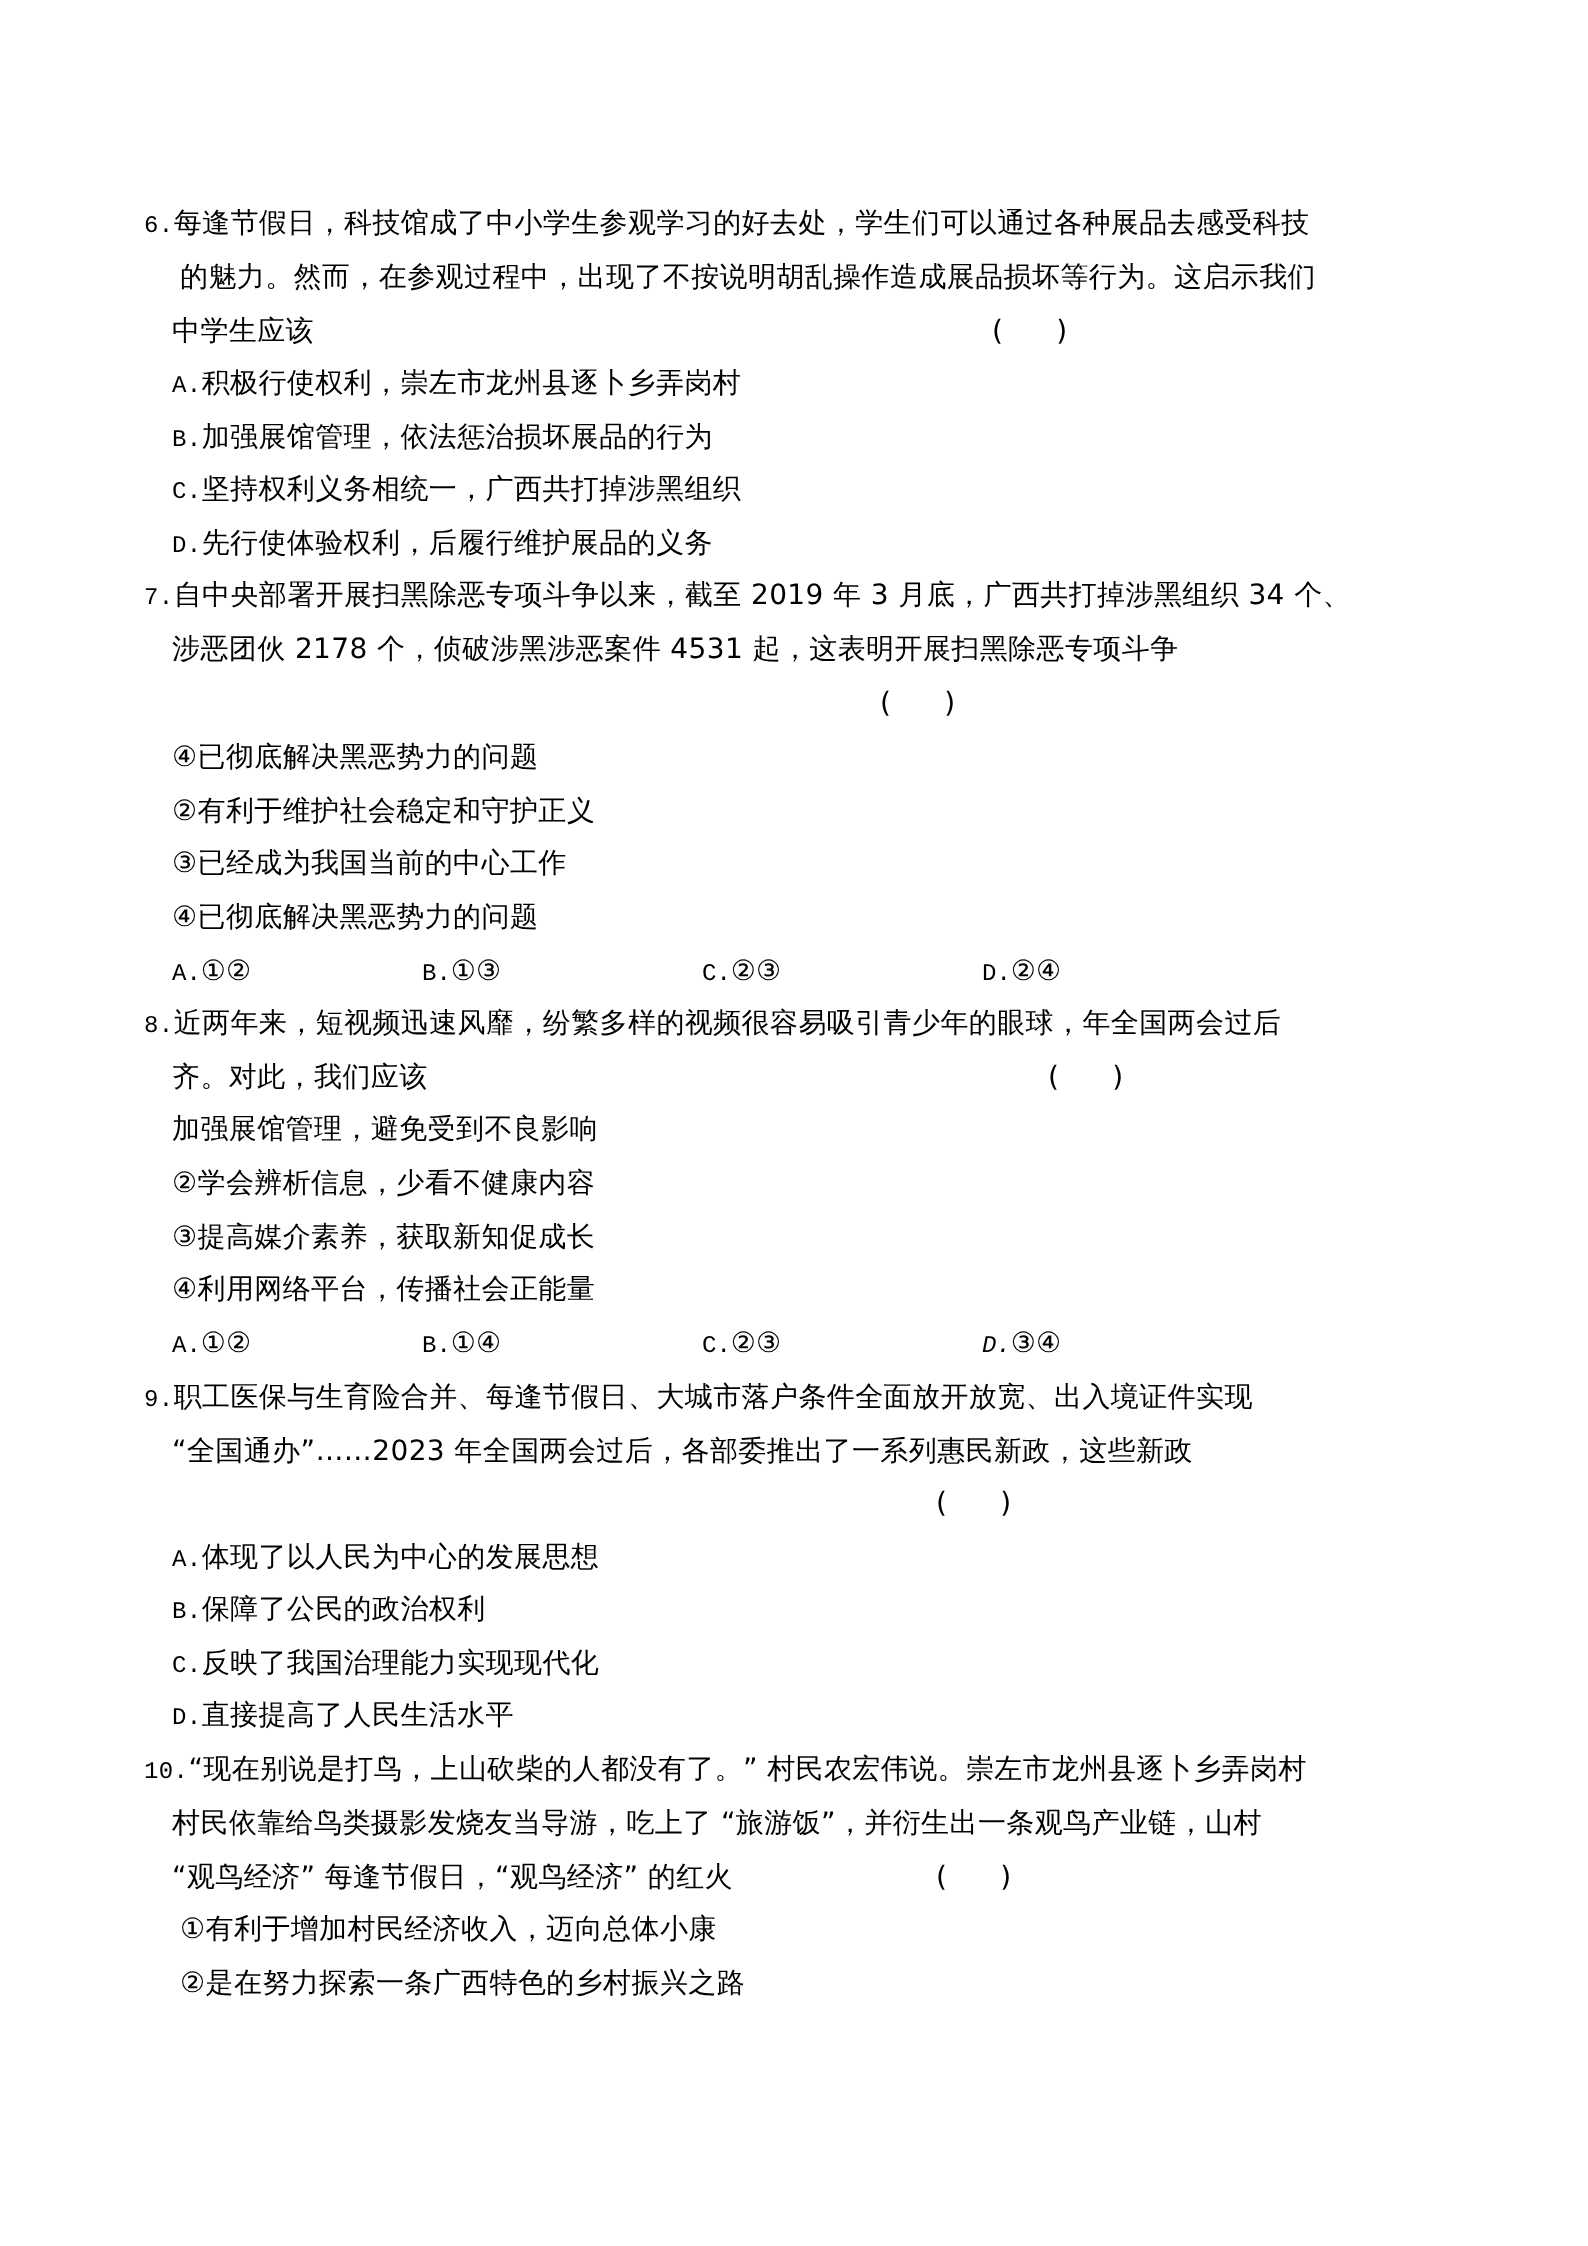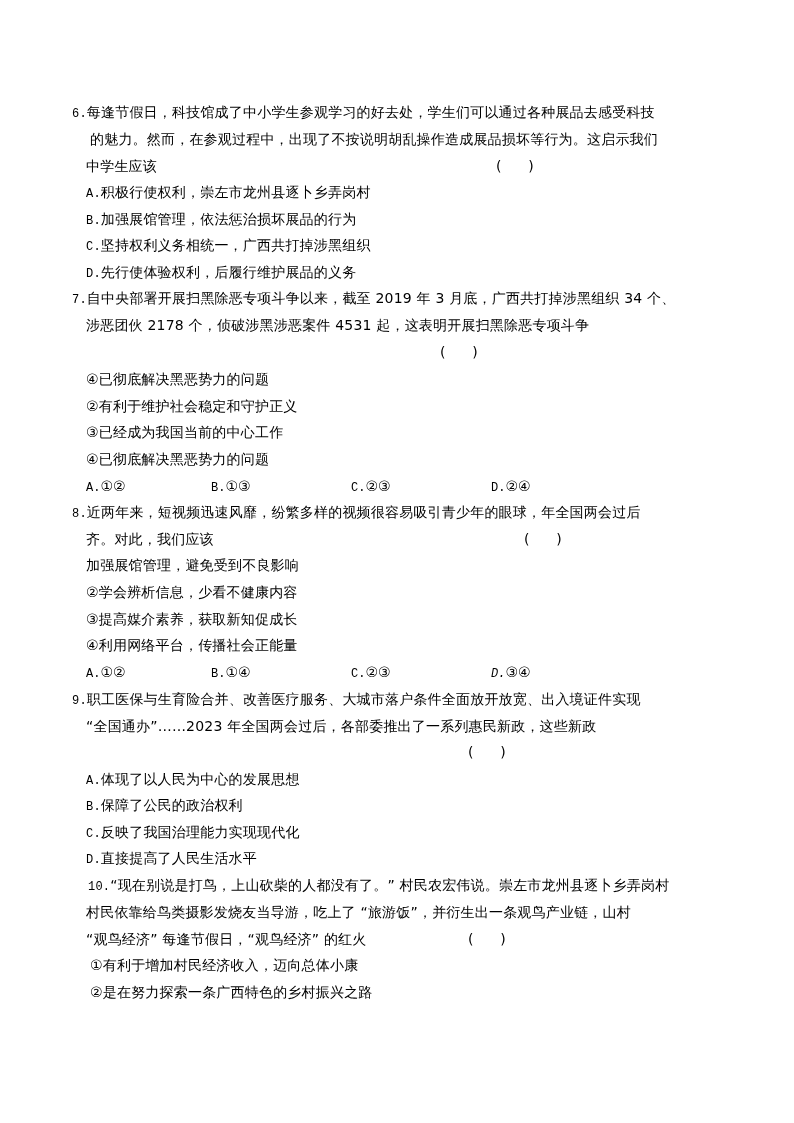--- a/index.html
+++ b/index.html
@@ -74,41 +74,41 @@
     <div class="line" style="left:86px; top:635px;">④利用网络平台，传播社会正能量</div>
 
     <div class="opt" style="left:86px; top:662px;"><span class="lat">A.</span><span>①②</span></div>
     <div class="opt" style="left:211px; top:662px;"><span class="lat">B.</span><span>①④</span></div>
     <div class="opt" style="left:351px; top:662px;"><span class="lat">C.</span><span>②③</span></div>
     <div class="opt" style="left:491px; top:662px;font-style:italic;"><span class="lat">D.</span><span>③④</span></div>
   </div>
 
   <div>
     <div class="line" style="left:72px; top:689px;">
-      <span class="lat">9.</span><span>职工医保与生育险合并、改善医疗服务、大城市落户条件全面放开放宽、出入境证件实现</span>
+      <span class="lat">9.</span><span>职工医保与生育险合并、每逢节假日、大城市落户条件全面放开放宽、出入境证件实现</span>
     </div>
     <div class="line" style="left:86px; top:716px;">“全国通办”……2023 年全国两会过后，各部委推出了一系列惠民新政，这些新政</div>
     <div class="paren" style="left:468px; top:742px;">(      )</div>
 
     <div class="line" style="left:86px; top:769px;">
       <span class="lat">A.</span><span>体现了以人民为中心的发展思想</span>
     </div>
     <div class="line" style="left:86px; top:795px;">
       <span class="lat">B.</span><span>保障了公民的政治权利</span>
     </div>
     <div class="line" style="left:86px; top:822px;">
       <span class="lat">C.</span><span>反映了我国治理能力实现现代化</span>
     </div>
     <div class="line" style="left:86px; top:848px;">
       <span class="lat">D.</span><span>直接提高了人民生活水平</span>
     </div>
   </div>
 
   <div>
-    <div class="line" style="left:88px; top:875px;">
+    <div class="line" style="left:72px; top:875px;">
       <span class="lat">10.</span><span>“现在别说是打鸟，上山砍柴的人都没有了。” 村民农宏伟说。崇左市龙州县逐卜乡弄岗村</span>
     </div>
     <div class="line" style="left:86px; top:902px;">村民依靠给鸟类摄影发烧友当导游，吃上了 “旅游饭”，并衍生出一条观鸟产业链，山村</div>
     <div class="line" style="left:86px; top:929px;">“观鸟经济” 每逢节假日，“观鸟经济” 的红火</div>
     <div class="paren" style="left:468px; top:929px;">(      )</div>
 
     <div class="line" style="left:90px; top:955px;">①有利于增加村民经济收入，迈向总体小康</div>
     <div class="line" style="left:90px; top:982px;">②是在努力探索一条广西特色的乡村振兴之路</div>
   </div>
 

